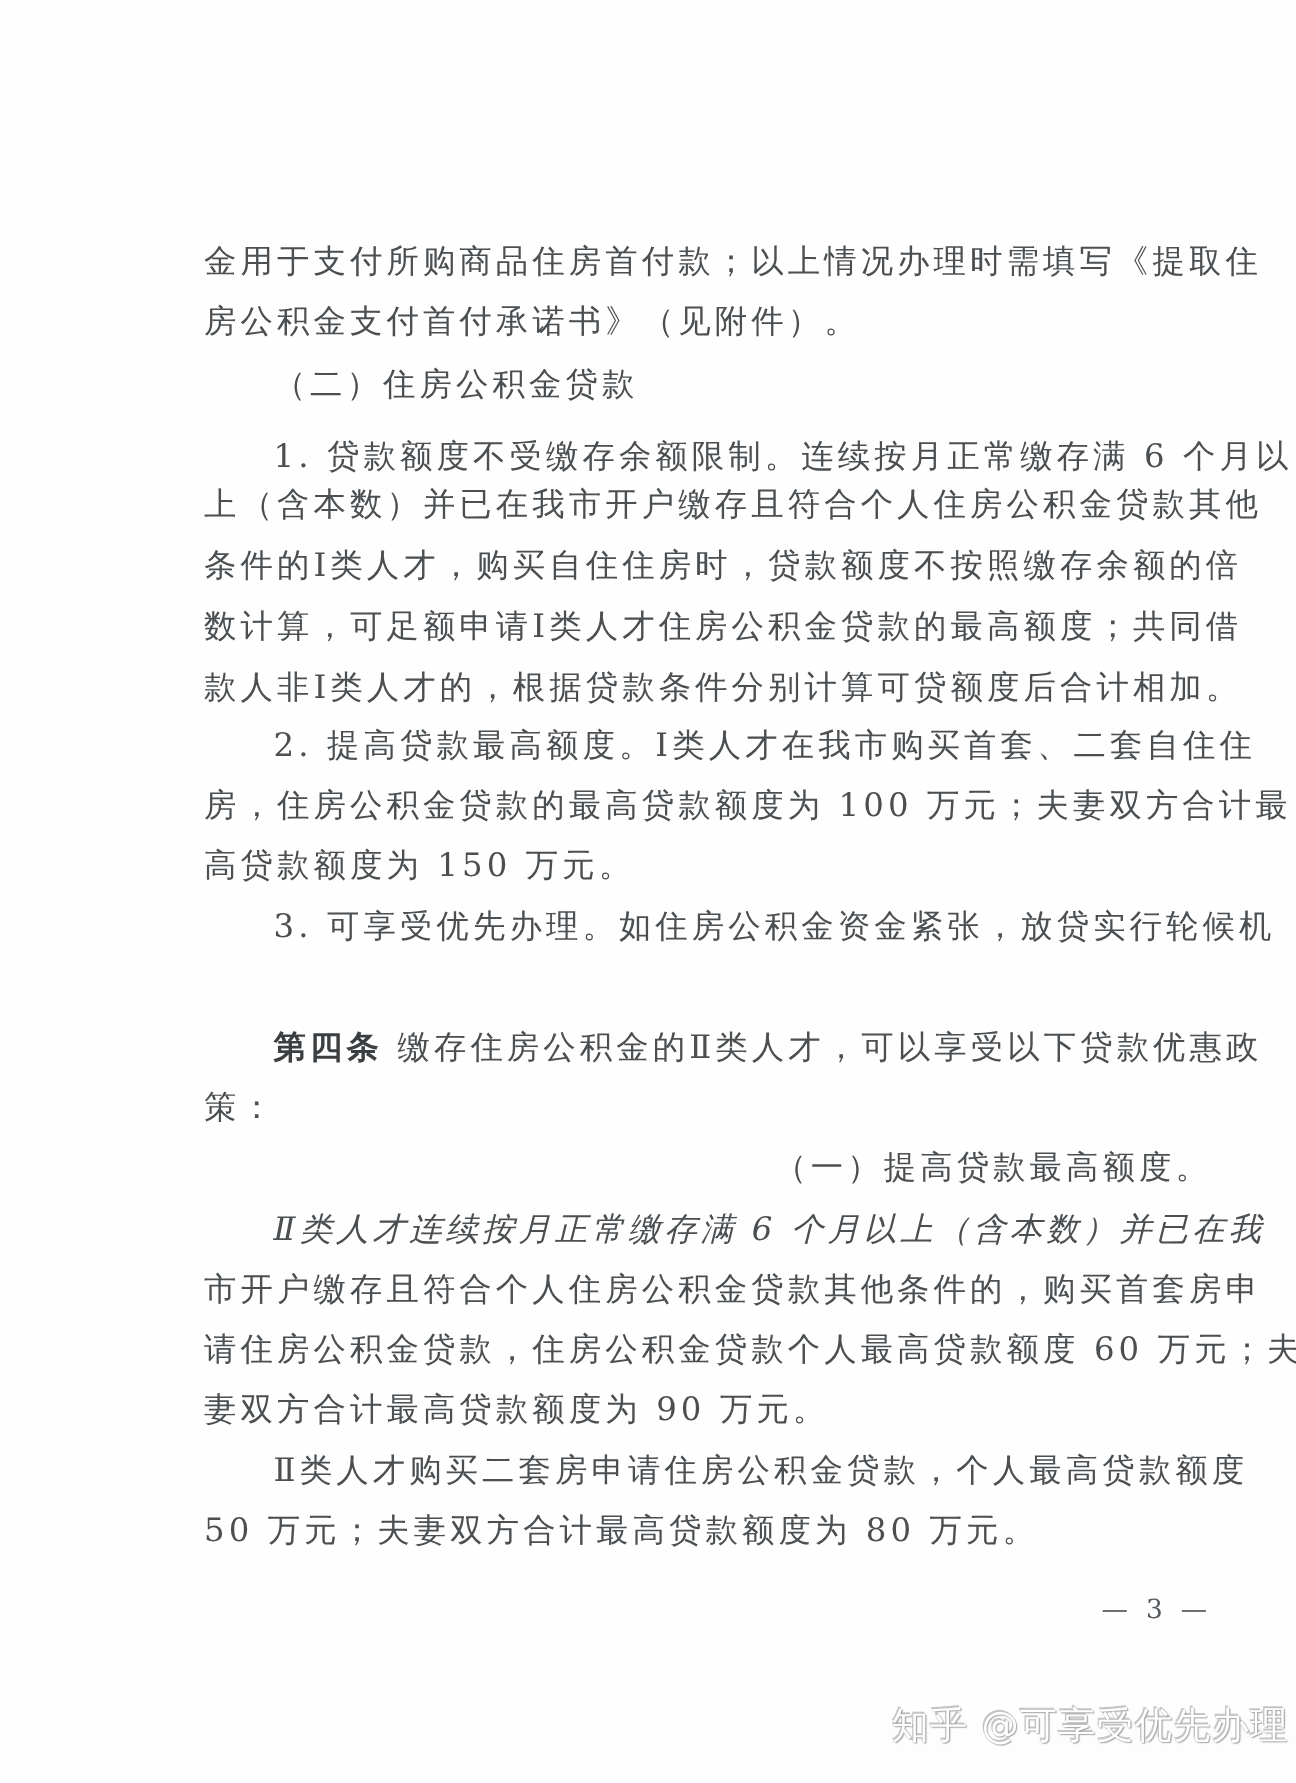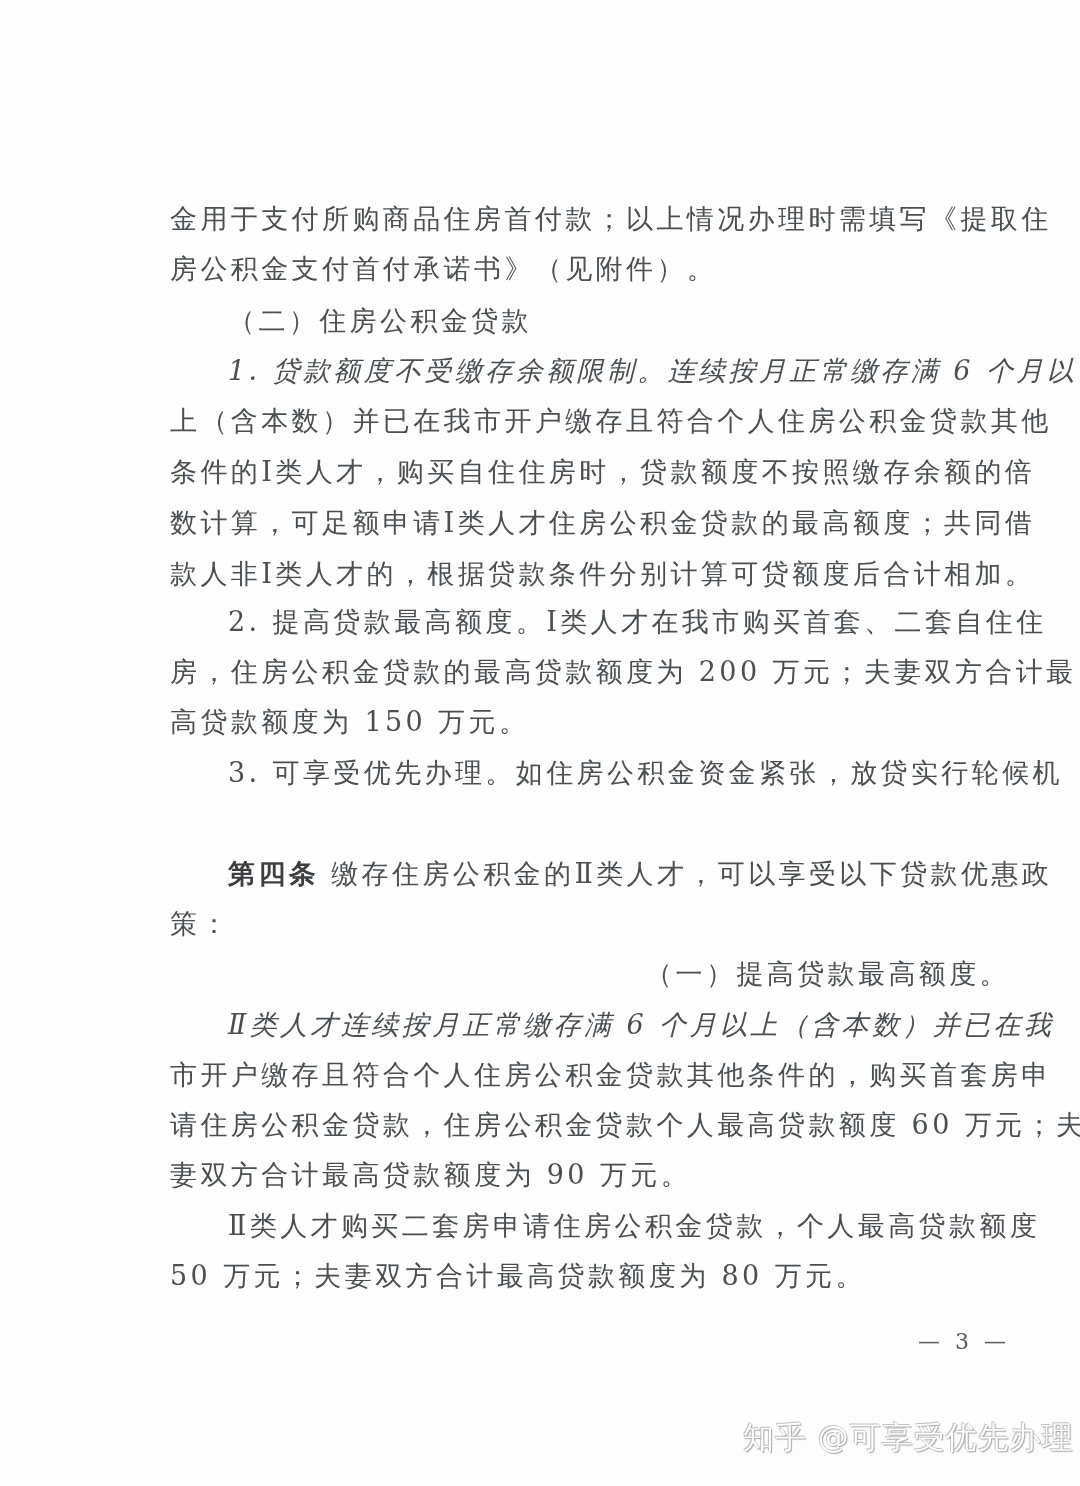--- a/index.html
+++ b/index.html
@@ -64,28 +64,28 @@
 </head>
 <body>
 
 <div class="page">
 
   <div class="line" style="top:202px;">金用于支付所购商品住房首付款；以上情况办理时需填写《提取住</div>
   <div class="line indent" style="top:304px;">（二）住房公积金贷款</div>
 
   <div class="line" style="top:252px;">房公积金支付首付承诺书》（见附件）。</div>
 
-  <div class="line indent" style="top:354px;font-style:italic;">1. 贷款额度不受缴存余额限制。连续按月正常缴存满 6 个月以</div>
+  <div class="line indent" style="top:364px;">1. 贷款额度不受缴存余额限制。连续按月正常缴存满 6 个月以</div>
   <div class="line" style="top:404px;">上（含本数）并已在我市开户缴存且符合个人住房公积金贷款其他</div>
   <div class="line" style="top:506px;">数计算，可足额申请Ⅰ类人才住房公积金贷款的最高额度；共同借</div>
   <div class="line" style="top:455px;">条件的Ⅰ类人才，购买自住住房时，贷款额度不按照缴存余额的倍</div>
   <div class="line" style="top:557px;">款人非Ⅰ类人才的，根据贷款条件分别计算可贷额度后合计相加。</div>
 
   <div class="line indent" style="top:605px;">2. 提高贷款最高额度。Ⅰ类人才在我市购买首套、二套自住住</div>
-  <div class="line" style="top:655px;">房，住房公积金贷款的最高贷款额度为 200 万元；夫妻双方合计最</div>
+  <div class="line" style="top:655px;">房，住房公积金贷款的最高贷款额度为 100 万元；夫妻双方合计最</div>
   <div class="line" style="top:705px;">高贷款额度为 150 万元。</div>
 
   <div class="line indent" style="top:756px;">3. 可享受优先办理。如住房公积金资金紧张，放贷实行轮候机</div>
 
   <div class="line indent" style="top:857px;">
     <span class="bold">第四条</span><span> 缴存住房公积金的Ⅱ类人才，可以享受以下贷款优惠政</span>
   </div>
   <div class="line" style="top:907px;">策：</div>
 
   <div class="line indent" style="top:957px;text-align:right;">（一）提高贷款最高额度。</div>

